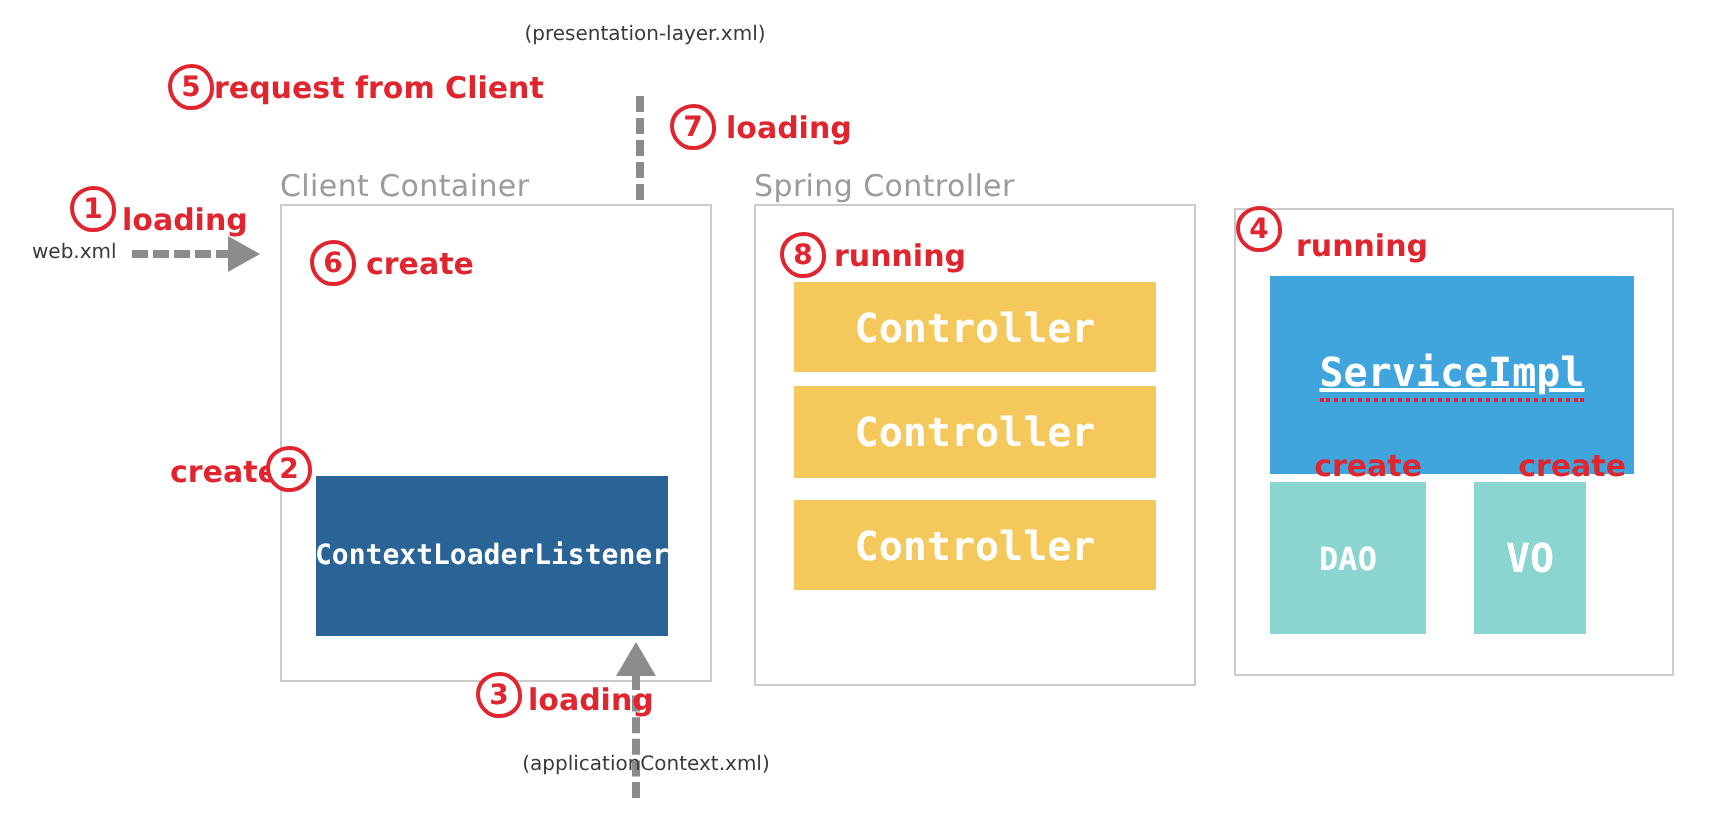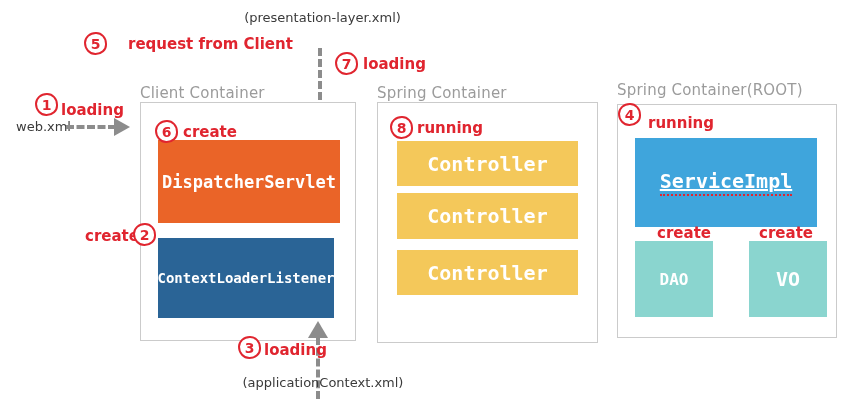--- a/index.html
+++ b/index.html
@@ -30,21 +30,21 @@
     position:absolute; width:23px; height:23px; box-sizing:border-box;
     border:2px solid var(--red); border-radius:52% 48% 50% 50% / 48% 52% 46% 54%;
     color:var(--red); font-weight:bold; font-size:14px; background:#fff;
     display:flex; align-items:center; justify-content:center; z-index:5;
   }
   .redlbl{
     position:absolute; color:var(--red); font-size:15px; font-weight:bold;
     white-space:nowrap; z-index:5;
   }
   .filelbl{
-    position:absolute; color:var(--file_text); font-size:13px; line-height:16px;
+    position:absolute; color:var(--file_text); font-size:10px; line-height:16px;
     text-align:center; white-space:nowrap;
   }
   .shaft-h{position:absolute; border-top:4px dashed var(--arrow_gray); height:0;}
   .shaft-v{position:absolute; border-left:4px dashed var(--arrow_gray); width:0;}
   .head-right{position:absolute; width:0; height:0;
     border-top:9px solid transparent; border-bottom:9px solid transparent;
     border-left:16px solid var(--arrow_gray);}
   .head-down{position:absolute; width:0; height:0;
     border-left:10px solid transparent; border-right:10px solid transparent;
     border-top:17px solid var(--arrow_gray);}
@@ -59,77 +59,75 @@
 </head>
 <body>
 
 <div class="canvas">
 
   <div class="filelbl" style="left:225px; top:10px; width:195px;">
     <div>(presentation-layer.xml)</div>
   </div>
 
   <div class="circle" style="left:84px; top:32px;">5</div>
-  <div class="redlbl" style="left:128px; top:35px;">request from Client</div>
+  <div class="redlbl" style="left:107px; top:35px;">request from Client</div>
 
   <div class="circle" style="left:335px; top:52px;">7</div>
   <div class="redlbl" style="left:363px; top:55px;">loading</div>
 
   <div class="circle" style="left:35px; top:93px;">1</div>
   <div class="redlbl" style="left:61px; top:101px;">loading</div>
 
   <div class="filelbl" style="left:16px; top:119px;">web.xml</div>
   <div class="shaft-h" style="left:66px; top:125px; width:50px;"></div>
   <div class="head-right" style="left:114px; top:118px;"></div>
 
   <div class="shaft-v" style="left:318px; top:48px; height:63px;"></div>
   <div class="head-down" style="left:310px; top:110px;"></div>
 
   <div class="container-title" style="left:140px; top:84px;">Client Container</div>
   <div class="container-box" style="left:140px; top:102px; width:216px; height:239px;"></div>
 
   <div class="circle" style="left:155px; top:120px;">6</div>
   <div class="redlbl" style="left:183px; top:123px;">create</div>
 
-  <div class="comp" style="left:158px; top:140px; width:182px; height:83px; background:var(--orange); font-size:17px;">DispatcherServlet</div>
 
   <div class="redlbl" style="left:85px; top:227px; width:45px; text-align:right;">create</div>
   <div class="circle" style="left:133px; top:223px;">2</div>
 
   <div class="comp" style="left:158px; top:238px; width:176px; height:80px; background:var(--dark_blue); font-size:14px;">ContextLoaderListener</div>
 
   <div class="circle" style="left:238px; top:336px;">3</div>
   <div class="redlbl" style="left:264px; top:341px;">loading</div>
 
   <div class="head-up" style="left:308px; top:321px;"></div>
   <div class="shaft-v" style="left:316px; top:337px; height:62px;"></div>
 
   <div class="filelbl" style="left:238px; top:375px; width:170px;">
     <div>(applicationContext.xml)</div>
   </div>
 
-  <div class="container-title" style="left:377px; top:84px;">Spring Container</div>
+  <div class="container-title" style="left:377px; top:84px;">Spring Controller</div>
   <div class="container-box" style="left:377px; top:102px; width:221px; height:241px;"></div>
 
   <div class="circle" style="left:390px; top:116px;">8</div>
   <div class="redlbl" style="left:417px; top:119px;">running</div>
 
   <div class="comp" style="left:397px; top:141px; width:181px; height:45px; background:var(--yellow); font-size:20px;">Controller</div>
   <div class="comp" style="left:397px; top:193px; width:181px; height:46px; background:var(--yellow); font-size:20px;">Controller</div>
   <div class="comp" style="left:397px; top:250px; width:181px; height:45px; background:var(--yellow); font-size:20px;">Controller</div>
 
-  <div class="container-title" style="left:617px; top:81px;">Spring Container(ROOT)</div>
   <div class="container-box" style="left:617px; top:104px; width:220px; height:234px;"></div>
 
   <div class="circle" style="left:618px; top:103px;">4</div>
   <div class="redlbl" style="left:648px; top:114px;">running</div>
 
-  <div class="comp" style="left:635px; top:138px; width:182px; height:89px; background:var(--light_blue); font-size:20px;">
+  <div class="comp" style="left:635px; top:138px; width:182px; height:99px; background:var(--light_blue); font-size:20px;">
     <span class="underlined">ServiceImpl</span>
   </div>
 
   <div class="redlbl" style="left:635px; top:224px; width:76px; text-align:right;">create</div>
   <div class="redlbl" style="left:737px; top:224px; width:76px; text-align:right;">create</div>
 
   <div class="comp" style="left:635px; top:241px; width:78px; height:76px; background:var(--teal); font-size:16px;">DAO</div>
-  <div class="comp" style="left:737px; top:241px; width:78px; height:76px; background:var(--teal); font-size:20px;margin-left:12px;">VO</div>
+  <div class="comp" style="left:737px; top:241px; width:56px; height:76px; background:var(--teal); font-size:20px;">VO</div>
 
 </div>
 
 </body></html>

